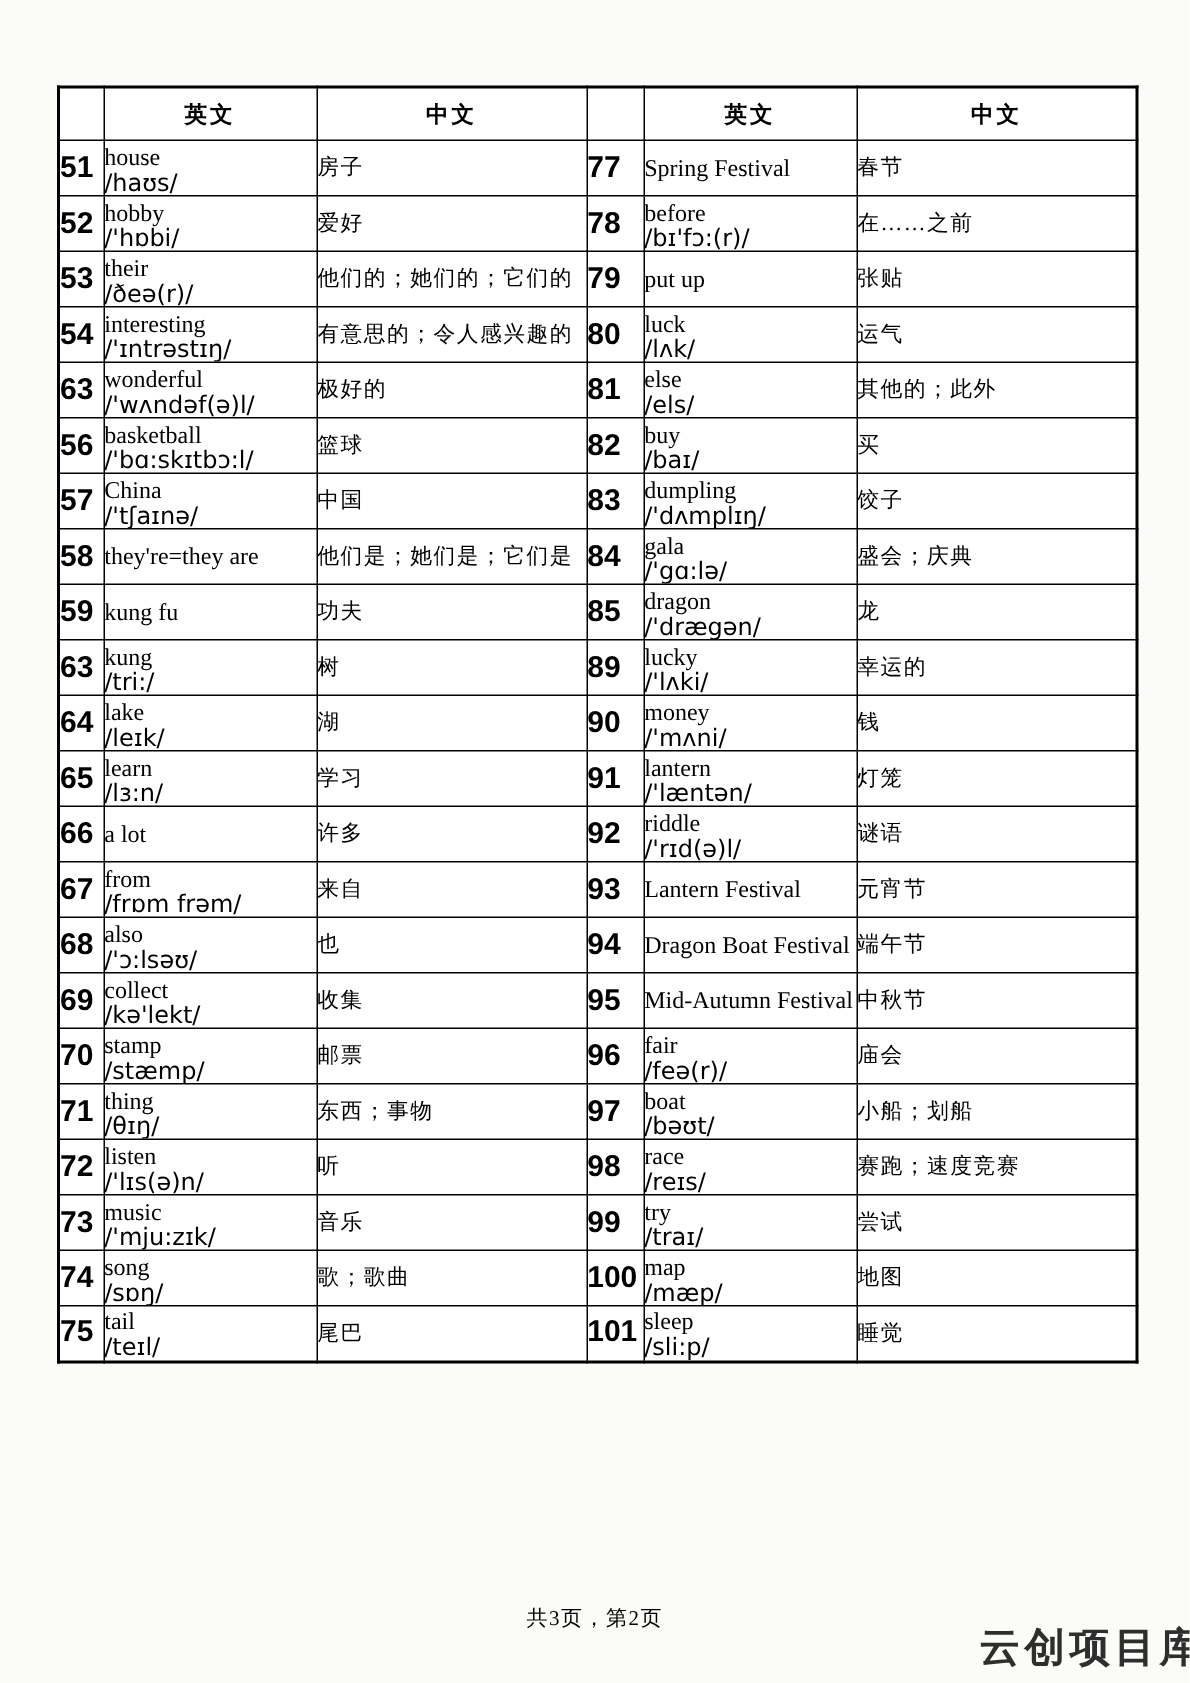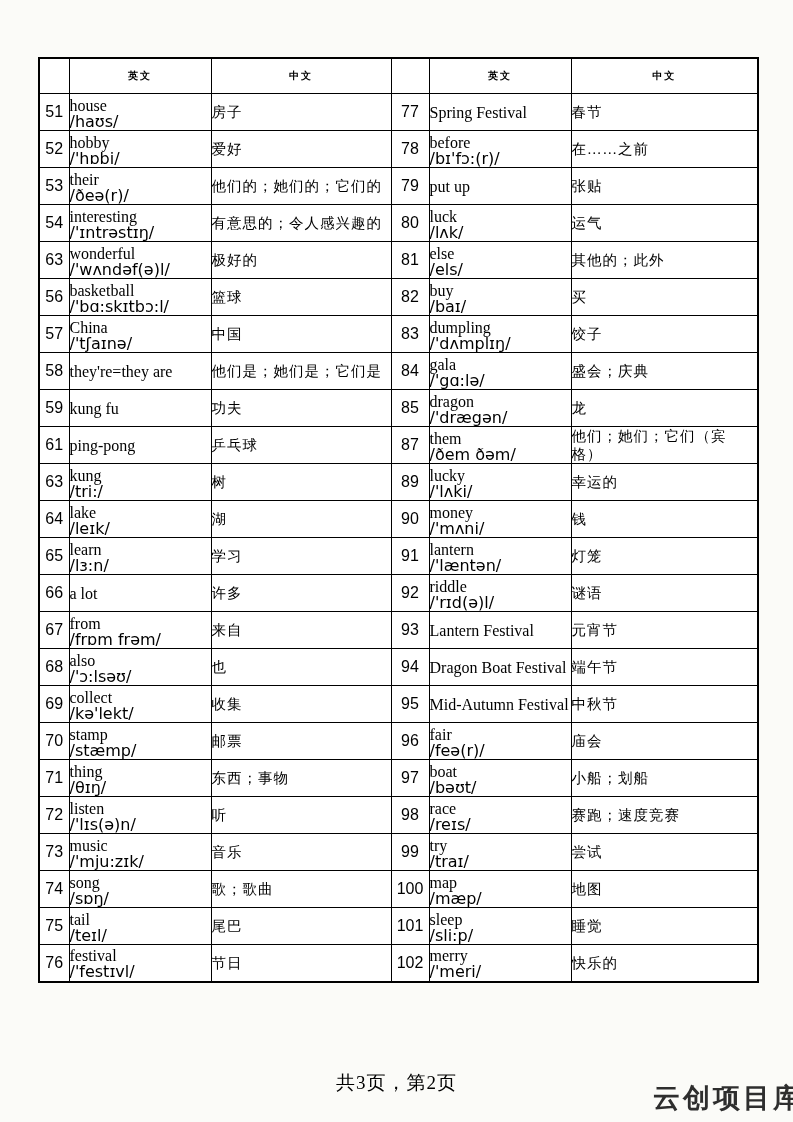--- a/index.html
+++ b/index.html
@@ -24,28 +24,28 @@
   }
   .vocab-table td,.vocab-table th{
     border:1px solid var(--border);
     padding:0;vertical-align:middle;
     overflow:hidden;
   }
   .vocab-table{border:2px solid var(--border);}
   .vocab-table thead th{
     height:34px;
     font-family:"Liberation Serif", serif;
-    font-weight:bold;font-size:10px;text-align:center;
+    font-weight:bold;font-size:15px;text-align:center;
     letter-spacing:2px;
   }
   .vocab-table tbody tr{height:37px;}
   .c-num{
-    text-align:center;
     font-family:"Liberation Sans", sans-serif;
-    font-size:16px;
+    font-size:20px;
+    font-weight:bold;
   }
   .c-en{padding:1px 2px 1px 6px;}
   .c-en .word{
     font-family:"Liberation Serif", serif;
     font-size:16px;line-height:19px;
     white-space:nowrap;
   }
   .c-en .phon{
     font-family:"DejaVu Sans", sans-serif;
     font-size:16px;line-height:14px;
@@ -54,21 +54,21 @@
   .c-zh{
     padding:1px 2px 1px 8px;
     font-family:"Liberation Serif", serif;
     font-size:14.5px;line-height:18px;
     letter-spacing:1px;
   }
   .footer-pageinfo{
     position:absolute;left:0;right:0;top:1070px;
     text-align:center;
     font-family:"Liberation Serif", serif;
-    font-size:19px;letter-spacing:1px;
+    font-size:14px;letter-spacing:1px;
   }
   .watermark{
     position:absolute;right:-10px;bottom:6px;
     font-family:"DejaVu Sans", sans-serif;
     font-weight:bold;font-size:27px;
     color:var(--wm);letter-spacing:3px;
     white-space:nowrap;
   }
 </style>
 </head>
@@ -210,33 +210,20 @@
         </td>
         <td class="c-zh">功夫</td>
         <td class="c-num">85</td>
         <td class="c-en">
           <div class="word">dragon</div>
           <div class="phon">/'drægən/</div>
         </td>
         <td class="c-zh">龙</td>
       </tr>
       <tr>
-        <td class="c-num">61</td>
-        <td class="c-en">
-          <div class="word">ping-pong</div>
-        </td>
-        <td class="c-zh">乒乓球</td>
-        <td class="c-num">87</td>
-        <td class="c-en">
-          <div class="word">them</div>
-          <div class="phon">/ðem ðəm/</div>
-        </td>
-        <td class="c-zh">他们；她们；它们（宾格）</td>
-      </tr>
-      <tr>
         <td class="c-num">63</td>
         <td class="c-en">
           <div class="word">kung</div>
           <div class="phon">/tri:/</div>
         </td>
         <td class="c-zh">树</td>
         <td class="c-num">89</td>
         <td class="c-en">
           <div class="word">lucky</div>
           <div class="phon">/'lʌki/</div>
@@ -399,32 +386,18 @@
           <div class="word">tail</div>
           <div class="phon">/teɪl/</div>
         </td>
         <td class="c-zh">尾巴</td>
         <td class="c-num">101</td>
         <td class="c-en">
           <div class="word">sleep</div>
           <div class="phon">/sli:p/</div>
         </td>
         <td class="c-zh">睡觉</td>
-      </tr>
-      <tr>
-        <td class="c-num">76</td>
-        <td class="c-en">
-          <div class="word">festival</div>
-          <div class="phon">/'festɪvl/</div>
-        </td>
-        <td class="c-zh">节日</td>
-        <td class="c-num">102</td>
-        <td class="c-en">
-          <div class="word">merry</div>
-          <div class="phon">/'meri/</div>
-        </td>
-        <td class="c-zh">快乐的</td>
       </tr>
     </tbody>
 </table>
 
 <div class="footer-pageinfo">共3页，第2页</div>
 <div class="watermark">云创项目库</div>
 
 </body></html>

